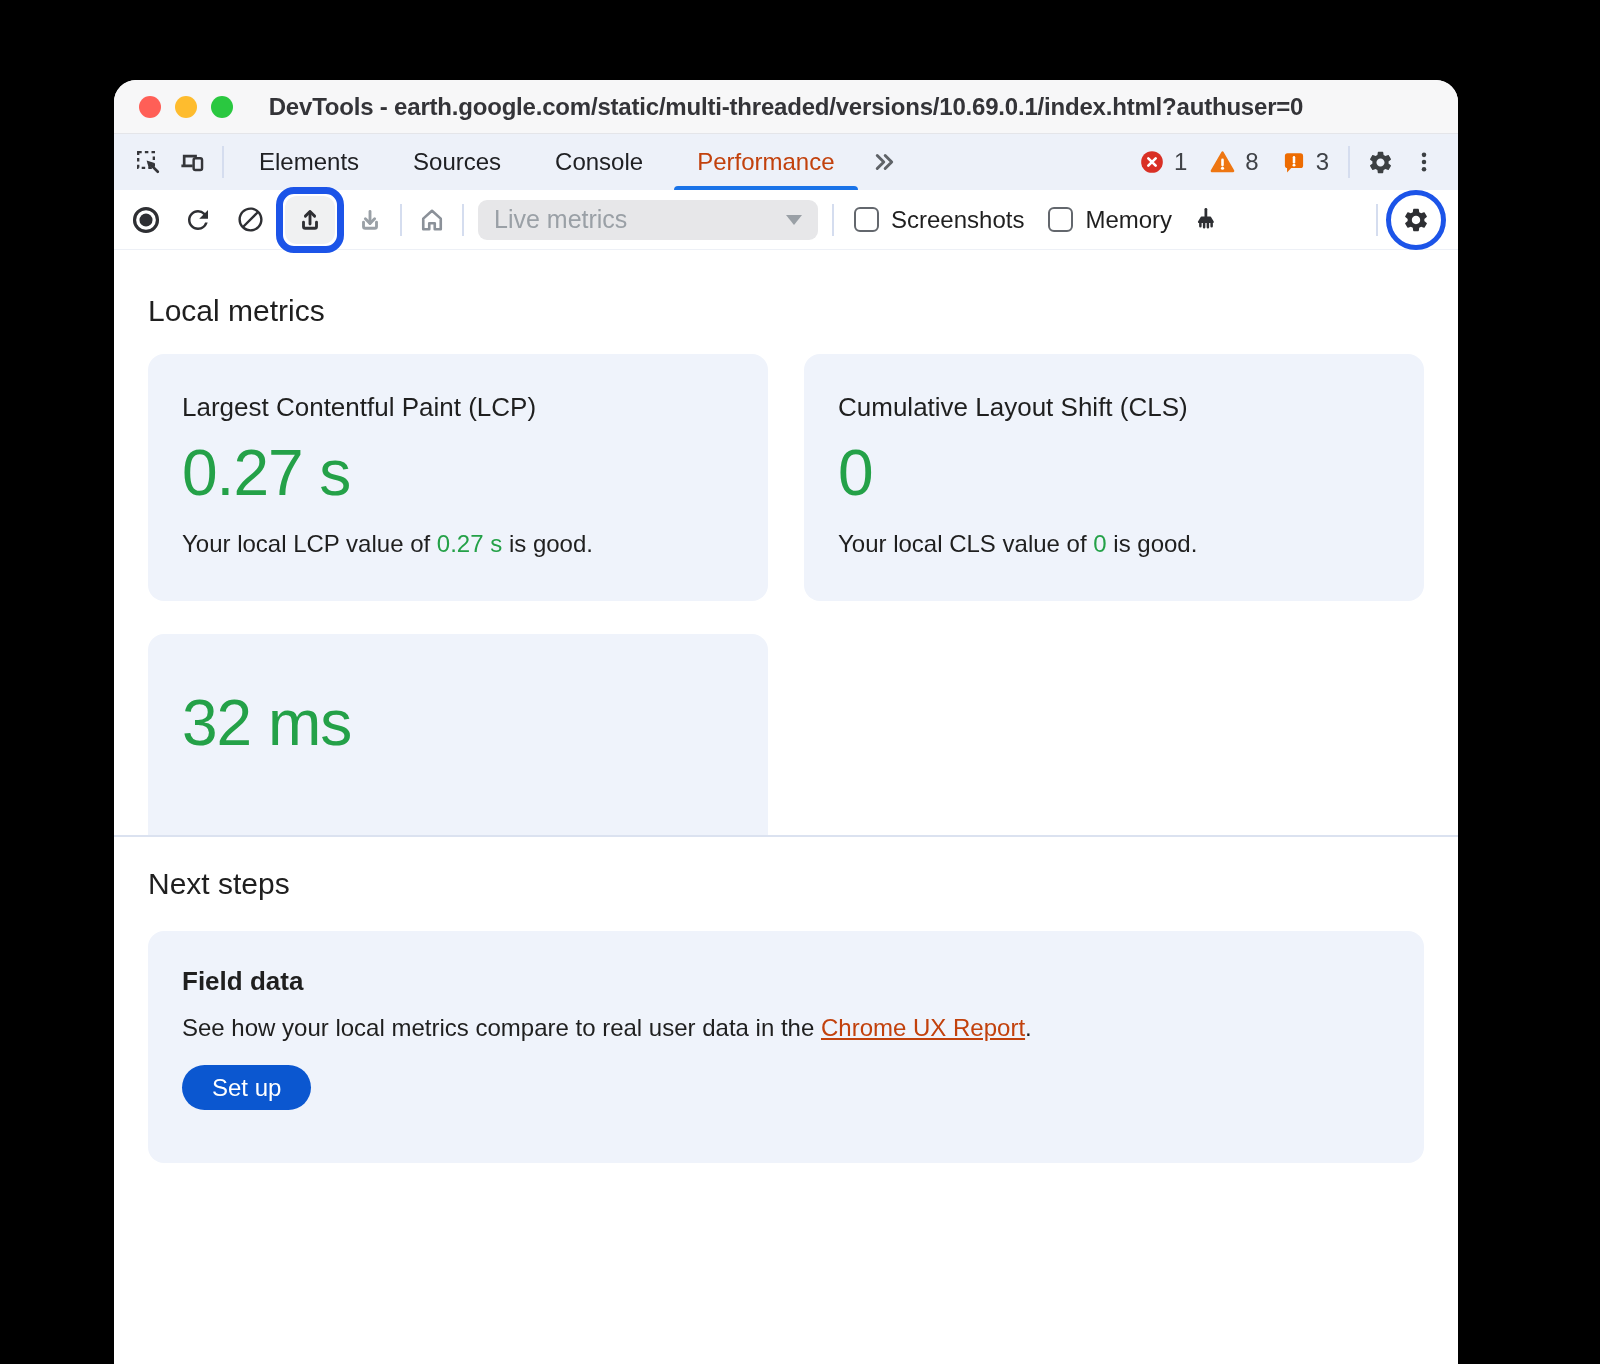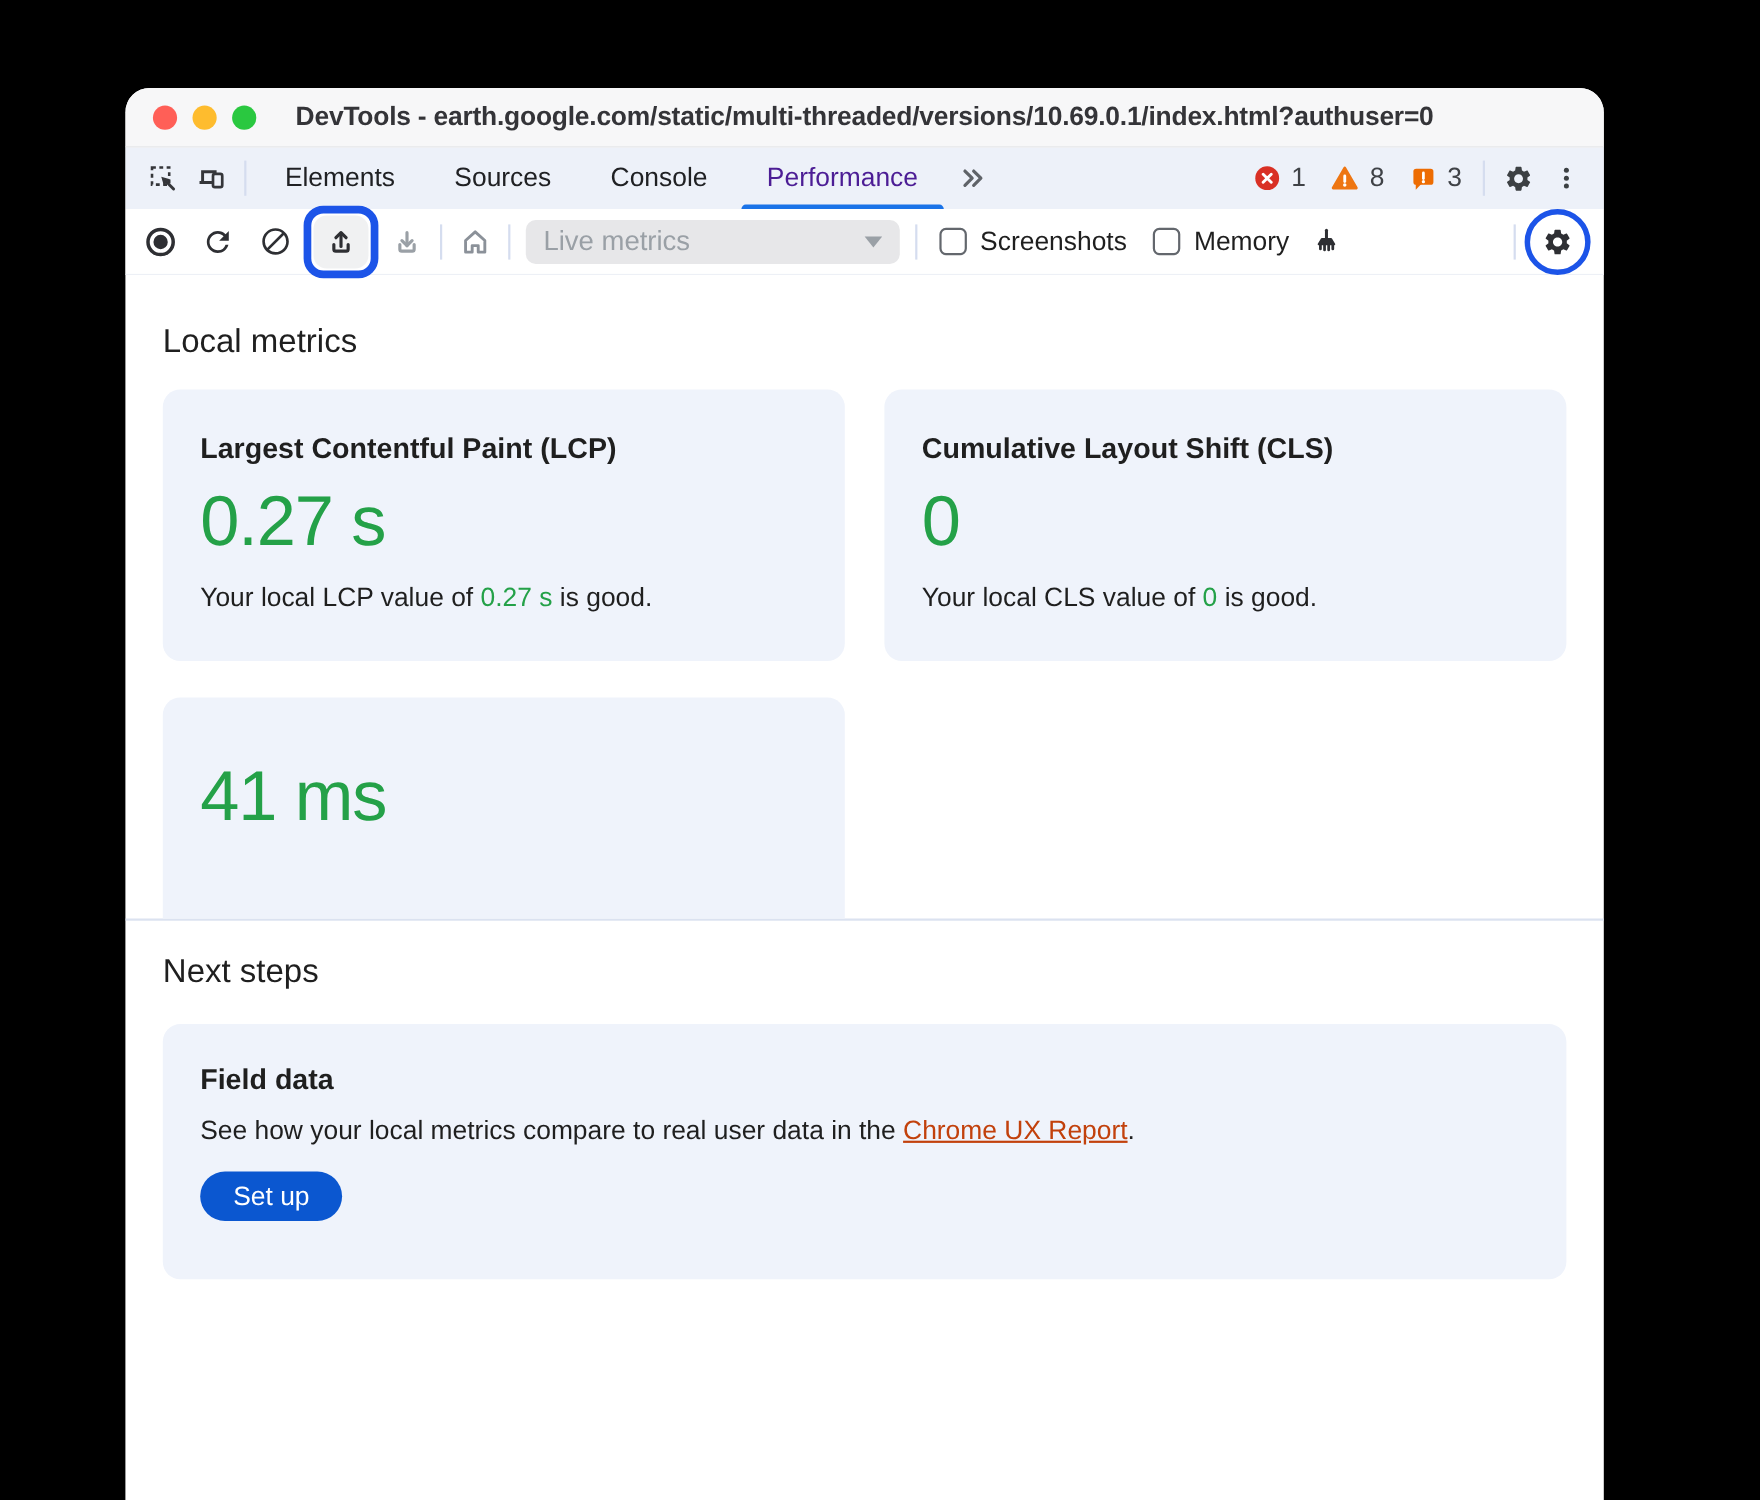--- a/index.html
+++ b/index.html
@@ -11,21 +11,21 @@
   .titlebar{height:53px;background:#f7f7f8;border-bottom:1px solid #e4e5e9;position:relative;
             display:flex;align-items:center;justify-content:center;}
   .traffic{position:absolute;left:25px;top:0;height:100%;display:flex;align-items:center;gap:14px;}
   .light{width:22px;height:22px;border-radius:50%;}
   .title-text{font-size:24px;font-weight:700;color:#343438;letter-spacing:-.2px;white-space:nowrap;}
   
   .tabbar{height:56px;background:#edf1f9;display:flex;align-items:center;padding:0 12px;}
   .icon-btn{width:44px;height:44px;display:flex;align-items:center;justify-content:center;border-radius:8px;flex:0 0 auto;}
   .vdiv{width:2px;height:32px;background:#d5ddef;margin:0 8px;flex:0 0 auto;}
   .tab{height:56px;line-height:56px;padding:0 27px;font-size:24px;color:#202124;position:relative;flex:0 0 auto;}
-  .tab.active{color:#4c1d95;}
+  .tab.active{color:#c2410c;}
   .tab.active::after{content:"";position:absolute;left:4px;right:4px;bottom:0;height:4px;
                      background:#1a73e8;border-radius:4px 4px 0 0;}
   .spacer{flex:1;}
   .badge{display:flex;align-items:center;gap:9px;margin:0 11px;flex:0 0 auint;}
   .badge-count{font-size:24px;color:#3f4247;}
   
   .toolbar{height:59px;background:#fff;border-bottom:1px solid #edf0f6;display:flex;align-items:center;padding:0 10px;}
   .tool-gap{width:8px;flex:0 0 auto;}
   .hl-box{border:7px solid #1c54e8;border-radius:18px;padding:2px;margin:0 4px;flex:0 0 auto;}
   .hl-box .icon-btn{background:#f0f1f2;border-radius:12px;width:50px;height:48px;}
@@ -37,21 +37,21 @@
   .check-group{display:flex;align-items:center;gap:12px;margin:0 12px;flex:0 0 auto;}
   .cb{width:21px;height:21px;border:2.2px solid #63676d;border-radius:6px;background:#fff;flex:0 0 auto;}
   .cb-label{font-size:24px;color:#1f1f1f;}
   .hl-ring{width:50px;height:50px;border:5px solid #1c54e8;border-radius:50%;display:flex;
            align-items:center;justify-content:center;margin-right:2px;flex:0 0 auto;}
   
   .metrics-sec{height:585px;overflow:hidden;padding:44px 34px 0;box-sizing:border-box;}
   h2{margin:0;font-size:30px;line-height:34px;font-weight:400;color:#1f1f1f;}
   .grid{display:grid;grid-template-columns:620px 620px;column-gap:36px;row-gap:33px;margin-top:26px;}
   .mcard{background:#eff3fb;border-radius:16px;height:247px;padding:38px 34px 0;box-sizing:border-box;}
-  .mtitle{font-size:26px;font-weight:700;color:#1f1f1f;line-height:30px;}
+  .mtitle{font-size:26px;font-weight:400;color:#1f1f1f;line-height:30px;}
   .mvalue{font-size:64px;line-height:70px;color:#24a148;margin-top:16px;letter-spacing:-1px;}
   .mdesc{font-size:24px;color:#1f1f1f;margin-top:22px;}
   .mdesc .gv{color:#24a148;font-weight:500;}
   .hdivider{height:2px;background:#dbe2f0;}
   .next-sec{padding:30px 34px 0;box-sizing:border-box;}
   .fcard{background:#eff3fb;border-radius:16px;margin-top:30px;height:232px;padding:35px 34px 0;box-sizing:border-box;}
   .ftitle{font-size:26px;font-weight:600;color:#1f1f1f;}
   .ftext{font-size:24px;color:#1f1f1f;margin-top:17px;}
   .ftext a{color:#c2410c;text-decoration:underline;}
   .setup-btn{display:inline-flex;align-items:center;justify-content:center;margin-top:23px;height:45px;
@@ -225,21 +225,21 @@
         <div class="mdesc"><span>Your local LCP value of </span><span class="gv">0.27 s</span><span> is good.</span></div>
       </div>
 
       <div class="mcard">
         <div class="mtitle">Cumulative Layout Shift (CLS)</div>
         <div class="mvalue">0</div>
         <div class="mdesc"><span>Your local CLS value of </span><span class="gv">0</span><span> is good.</span></div>
       </div>
 
       <div class="mcard">
-        <div class="mvalue">41 ms</div>
+        <div class="mvalue">32 ms</div>
       </div>
 
     </div>
   </div>
 
   <div class="hdivider"></div>
 
   <div class="next-sec">
     <h2>Next steps</h2>
     <div class="fcard">

